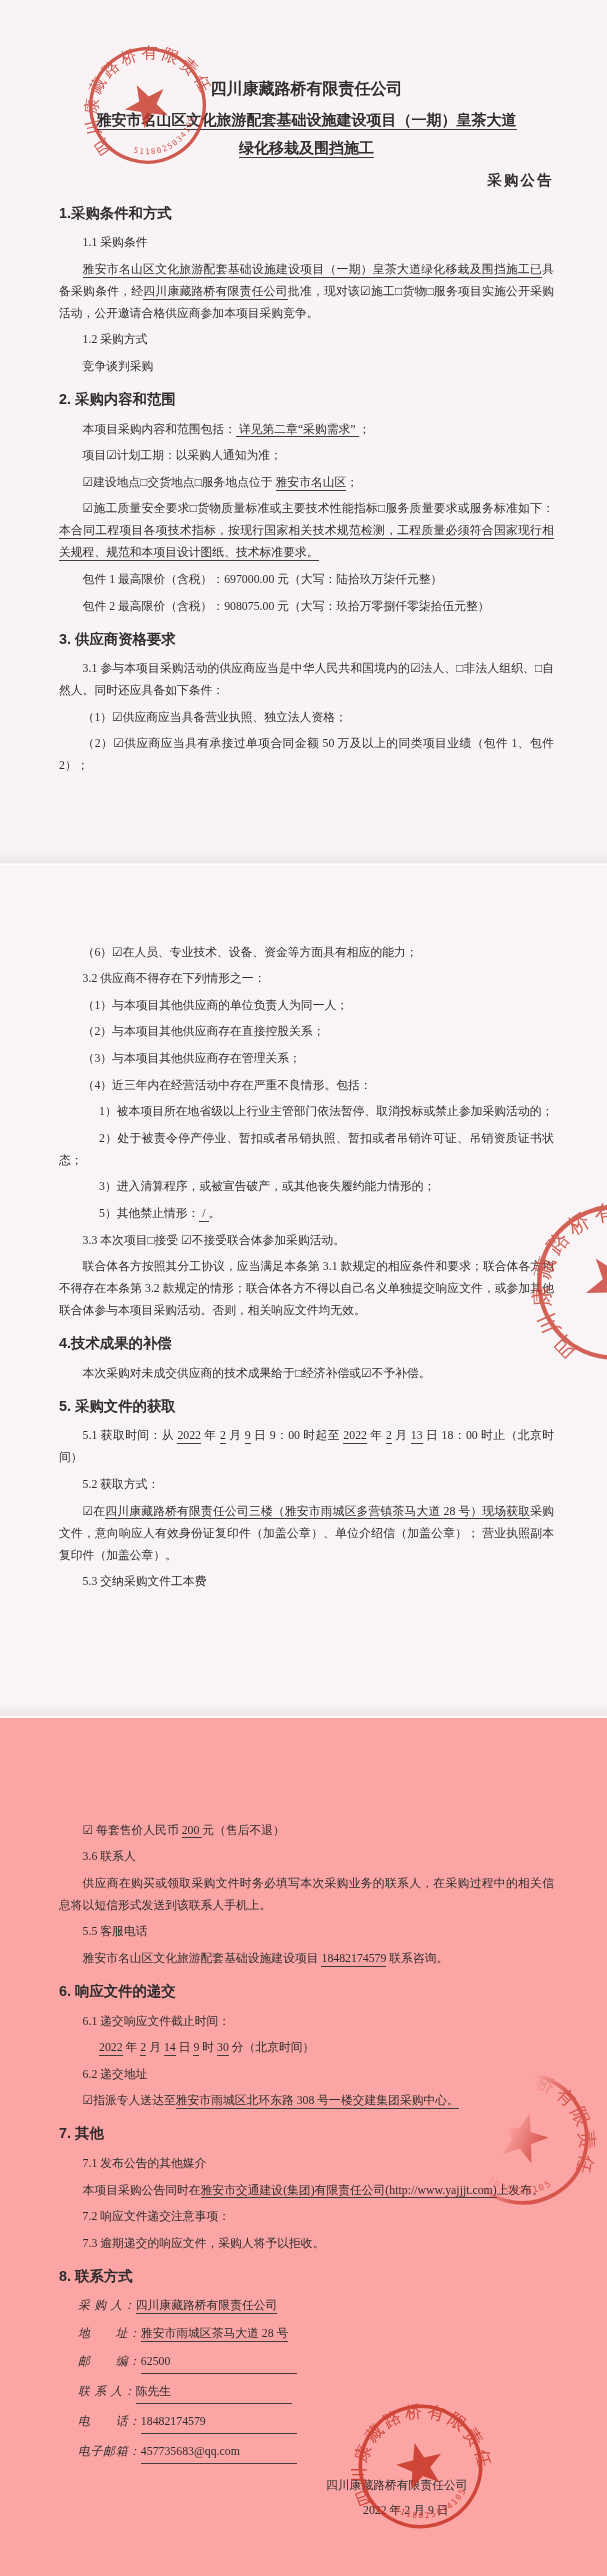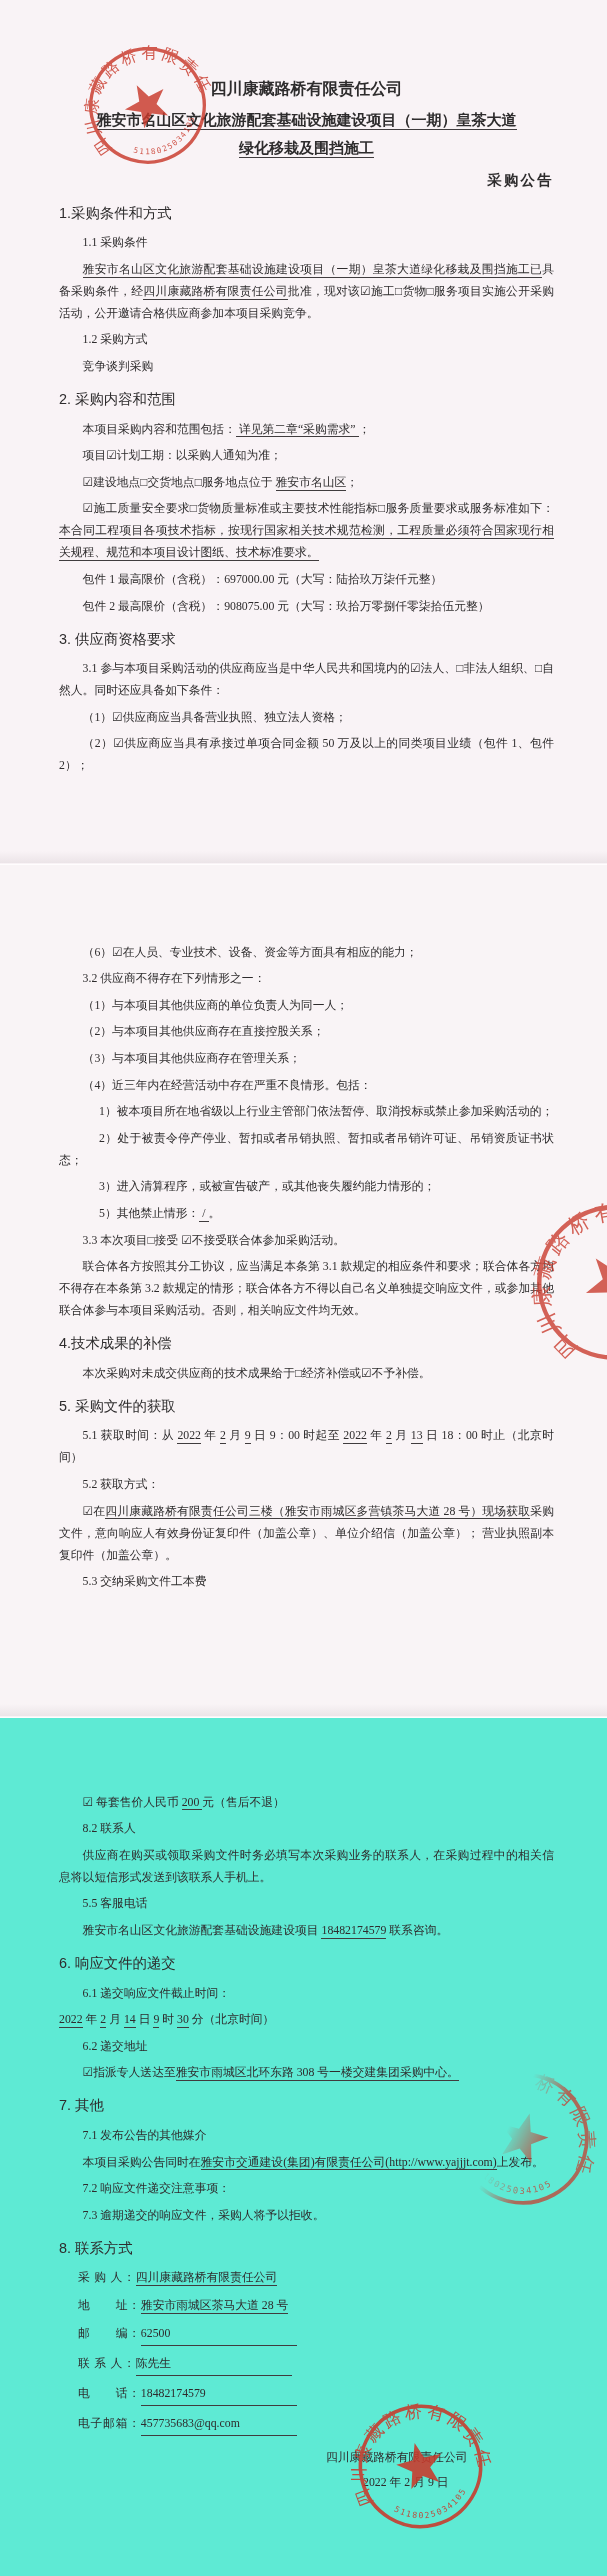--- a/index.html
+++ b/index.html
@@ -2,41 +2,41 @@
 <html style="font-size:12px"><head>
 <meta charset="utf-8">
 <style>
   html,body{margin:0;padding:0;width:607px;background:#f8f2f5;overflow:hidden;}
   body{position:relative;height:2576px;color:#2e2c2d;
        font-family:"Liberation Serif","DejaVu Serif",serif;}
   .page{position:relative;box-sizing:border-box;overflow:hidden;
         padding-left:59px;padding-right:53px;background:#f9f3f6;}
   .page-1{height:864px;padding-top:77px;background:#f9f3f6;}
   .page-2{height:853px;padding-top:71px;background:#f9f4f6;}
-  .page-3{height:859px;padding-top:68px;background:#5eead4;}
+  .page-3{height:859px;padding-top:96px;background:#fca5a5;}
   .page-1::after,.page-2::after{content:"";position:absolute;left:0;right:0;bottom:1.5px;height:12px;
         background:linear-gradient(to bottom,rgba(0,0,0,0),rgba(115,95,105,0.10));}
   .page-2,.page-3{border-top:1.5px solid #fffdfe;}
 
   
   .blk{position:relative;z-index:1;}
   .t1{text-align:center;font-family:"Liberation Sans","DejaVu Sans",sans-serif;
       font-size:16px;font-weight:600;line-height:23px;margin:0 0 6px;}
   .t2{text-align:center;font-family:Liberation Sans, sans-serif;
       font-size:15px;font-weight:600;line-height:28px;margin:0 0 7.6px;}
   .t3{text-align:right;font-family:"Liberation Sans","DejaVu Sans",sans-serif;
       font-size:14.4px;font-weight:600;letter-spacing:2.3px;line-height:21px;margin:0 0 4.6px;}
-  .h{font-family:"Liberation Sans","DejaVu Sans",sans-serif;font-size:14.4px;font-weight:normal;
+  .h{font-family:"Liberation Sans","DejaVu Sans",sans-serif;font-size:14.4px;font-weight:bold;
      line-height:21px;margin:12px 0 7.6px;}
   .p,.p0,.ps,.c{font-size:11.8px;line-height:22px;margin:4.6px 0;text-align:justify;}
   .p{text-indent:2em;}
-  .p0{text-indent:0;}
+  .p0{text-indent:0;margin-left:40px;}
   .ps{text-indent:3.4em;}
   .c{text-indent:1.6em;margin:6px 0;}
-  .c .lbl{letter-spacing:0.8px;}
+  .c .lbl{letter-spacing:0.8px;font-style:italic;}
   .u{border-bottom:0.8px solid #403c3e;padding-bottom:0.8px;}
   .sig{display:inline-block;min-width:156px;border-bottom:0.8px solid #403c3e;text-indent:0;}
   .fc{font-size:11.8px;line-height:22px;margin:10.6px 0 1.5px;padding-left:267px;text-indent:0;}
   .fd{font-size:11.8px;line-height:22px;margin:3px 0;padding-left:304px;text-indent:0;}
 
   
   .seal{position:absolute;z-index:2;pointer-events:none;color:#c9392b;}
   .seal svg{width:100%;height:100%;display:block;}
   .seal-co{font-family:"Liberation Sans","DejaVu Sans",sans-serif;font-size:24px;
            letter-spacing:5px;fill:currentColor;}
@@ -89,21 +89,21 @@
     <div class="blk h"><span>4.技术成果的补偿</span></div>
     <div class="blk p"><span>本次采购对未成交供应商的技术成果给于□经济补偿或☑不予补偿。</span></div>
     <div class="blk h"><span>5. 采购文件的获取</span></div>
     <div class="blk p"><span>5.1 获取时间：从 </span><span class="u">2022</span><span> 年 </span><span class="u">2</span><span> 月 </span><span class="u">9</span><span> 日 9：00 时起至 </span><span class="u">2022</span><span> 年 </span><span class="u">2</span><span> 月 </span><span class="u">13</span><span> 日 18：00 时止（北京时间）</span></div>
     <div class="blk p"><span>5.2 获取方式：</span></div>
     <div class="blk p"><span>☑在</span><span class="u">四川康藏路桥有限责任公司三楼（雅安市雨城区多营镇茶马大道 28 号）现场获取</span><span>采购文件，意向响应人有效身份证复印件（加盖公章）、单位介绍信（加盖公章）； 营业执照副本复印件（加盖公章）。</span></div>
     <div class="blk p"><span>5.3 交纳采购文件工本费</span></div>
   </div>
 <div class="page page-3">
     <div class="blk p"><span>☑ 每套售价人民币 </span><span class="u">200 </span><span>元（售后不退）</span></div>
-    <div class="blk p"><span>8.2 联系人</span></div>
+    <div class="blk p"><span>3.6 联系人</span></div>
     <div class="blk p"><span>供应商在购买或领取采购文件时务必填写本次采购业务的联系人，在采购过程中的相关信息将以短信形式发送到该联系人手机上。</span></div>
     <div class="blk p"><span>5.5 客服电话</span></div>
     <div class="blk p"><span>雅安市名山区文化旅游配套基础设施建设项目 </span><span class="u">18482174579</span><span> 联系咨询。</span></div>
     <div class="blk h"><span>6. 响应文件的递交</span></div>
     <div class="blk p"><span>6.1 递交响应文件截止时间：</span></div>
     <div class="blk p0"><span class="u">2022</span><span> 年 </span><span class="u">2</span><span> 月 </span><span class="u">14</span><span> 日 </span><span class="u">9</span><span> 时 </span><span class="u">30</span><span> 分（北京时间）</span></div>
     <div class="blk p"><span>6.2 递交地址</span></div>
     <div class="blk p"><span>☑指派专人送达至</span><span class="u">雅安市雨城区北环东路 308 号一楼交建集团采购中心。</span></div>
     <div class="blk h"><span>7. 其他</span></div>
     <div class="blk p"><span>7.1 发布公告的其他媒介</span></div>

